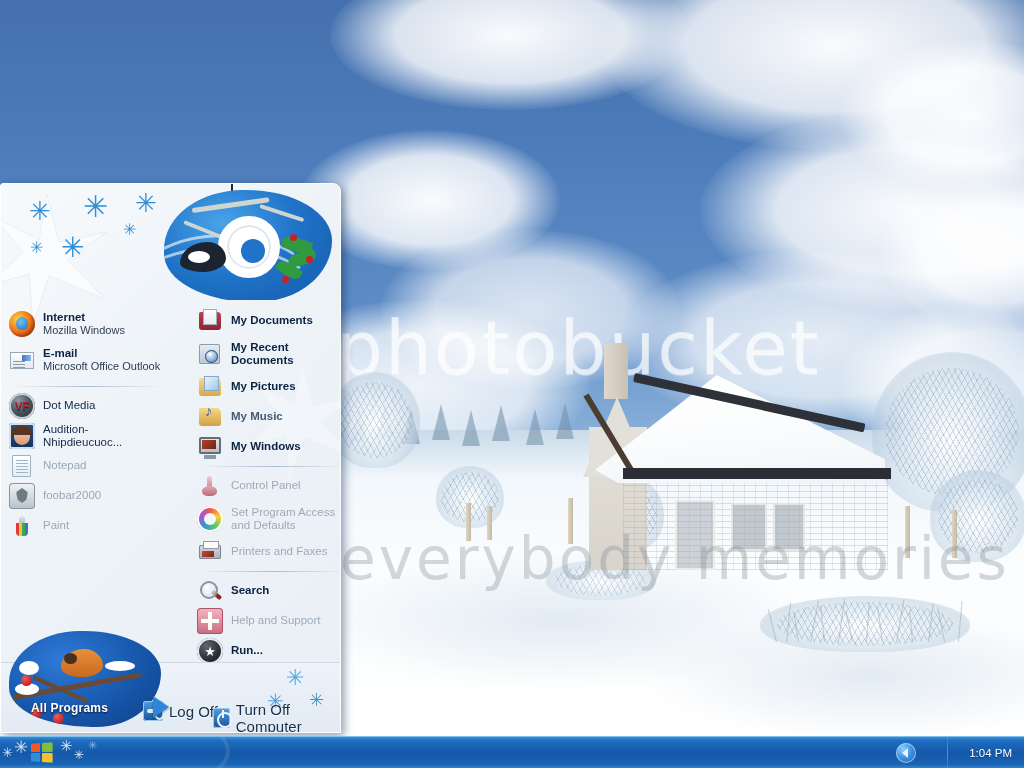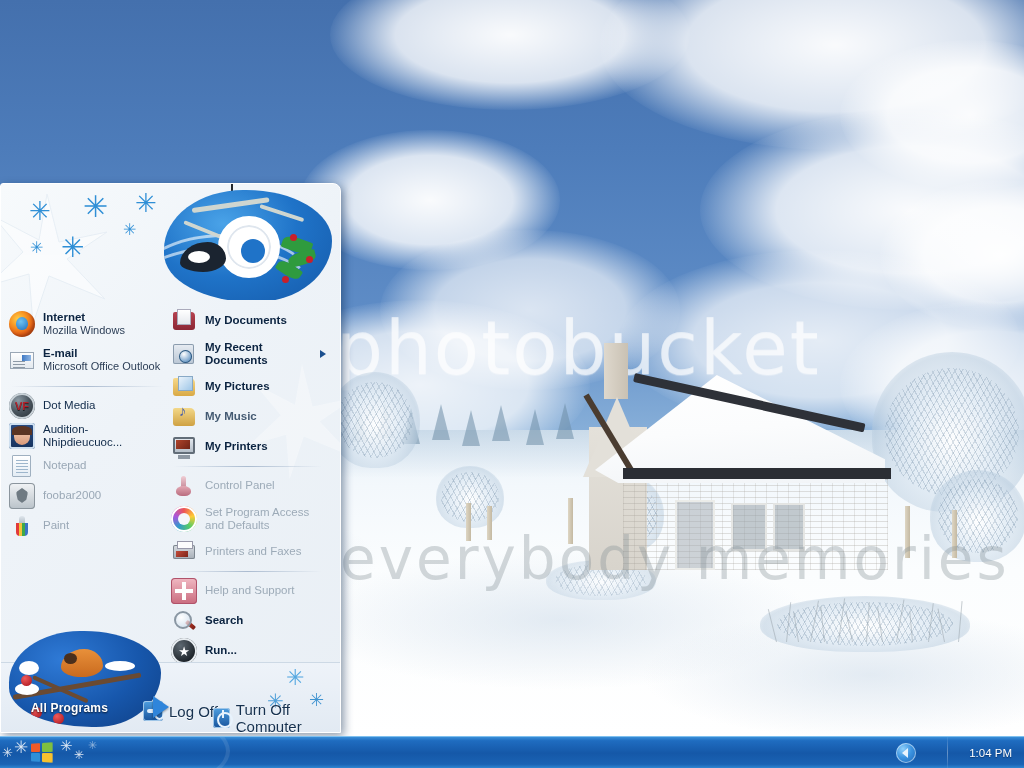--- a/index.html
+++ b/index.html
@@ -178,21 +178,21 @@
   #sm-string { position:absolute; left:230px; top:-28px; width:2px; height:38px; background:#23272b; }
 
   .hdrflake { position:absolute; color:#2f8fd6; line-height:1; }
 
   
   #sm-left {
     position:absolute; left:0; top:116px; width:172px; bottom:70px;
     padding:6px 0 0 0;
   }
   #sm-right {
-    position:absolute; left:162px; top:116px; width:169px; bottom:70px;
+    position:absolute; left:188px; top:116px; width:169px; bottom:70px;
     padding:6px 0 0 0;
   }
 
   .mi { display:flex; align-items:center; gap:8px; height:30px; padding:0 6px 0 8px; cursor:default; }
   .mi .ico { width:26px; height:26px; flex:0 0 26px; position:relative; }
   .mi .tx  { font-size:11.5px; color:#102a49; line-height:1.15; }
   .mi .tx b { display:block; font-weight:bold; font-size:11.5px; color:#0b2340; }
   .mi .tx span.sub { display:block; font-size:11px; color:#2c3e56; font-weight:normal; }
   .mi.tall { height:36px; }
   .mi.dim .tx { color:#9aa8b6; }
@@ -632,21 +632,21 @@
         <span class="ico">
             <span class="ic ic-music"></span>
           </span>
         <span class="tx">My Music</span>
       </div>
 
       <div class="mi rt">
         <span class="ico">
             <span class="ic ic-mycomp"></span>
           </span>
-        <span class="tx">My Printers</span>
+        <span class="tx">My Windows</span>
       </div>
 
       <div class="sep"></div>
 
       <div class="mi rt soft">
         <span class="ico">
             <span class="ic ic-cpanel"></span>
           </span>
         <span class="tx">Control Panel</span>
       </div>
@@ -660,32 +660,32 @@
 
       <div class="mi rt soft">
         <span class="ico">
             <span class="ic ic-printer"></span>
           </span>
         <span class="tx">Printers and Faxes</span>
       </div>
 
       <div class="sep"></div>
 
+      <div class="mi rt">
+        <span class="ico">
+            <span class="ic ic-search"></span>
+          </span>
+        <span class="tx">Search</span>
+      </div>
+
       <div class="mi rt soft">
         <span class="ico">
             <span class="ic ic-help"></span>
           </span>
         <span class="tx">Help and Support</span>
-      </div>
-
-      <div class="mi rt">
-        <span class="ico">
-            <span class="ic ic-search"></span>
-          </span>
-        <span class="tx">Search</span>
       </div>
 
       <div class="mi rt">
         <span class="ico">
             <span class="ic ic-run"></span>
           </span>
         <span class="tx">Run...</span>
       </div>
     </div>
 

